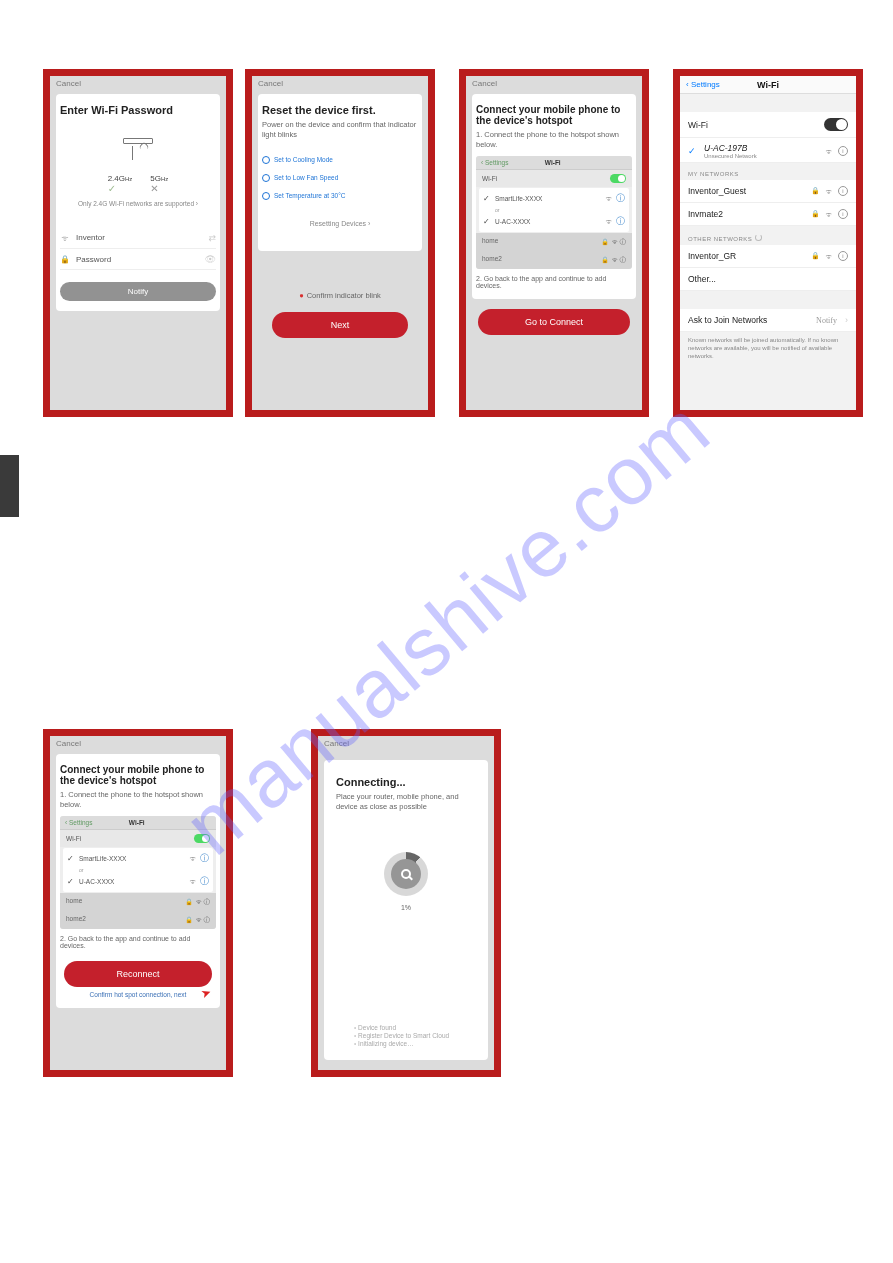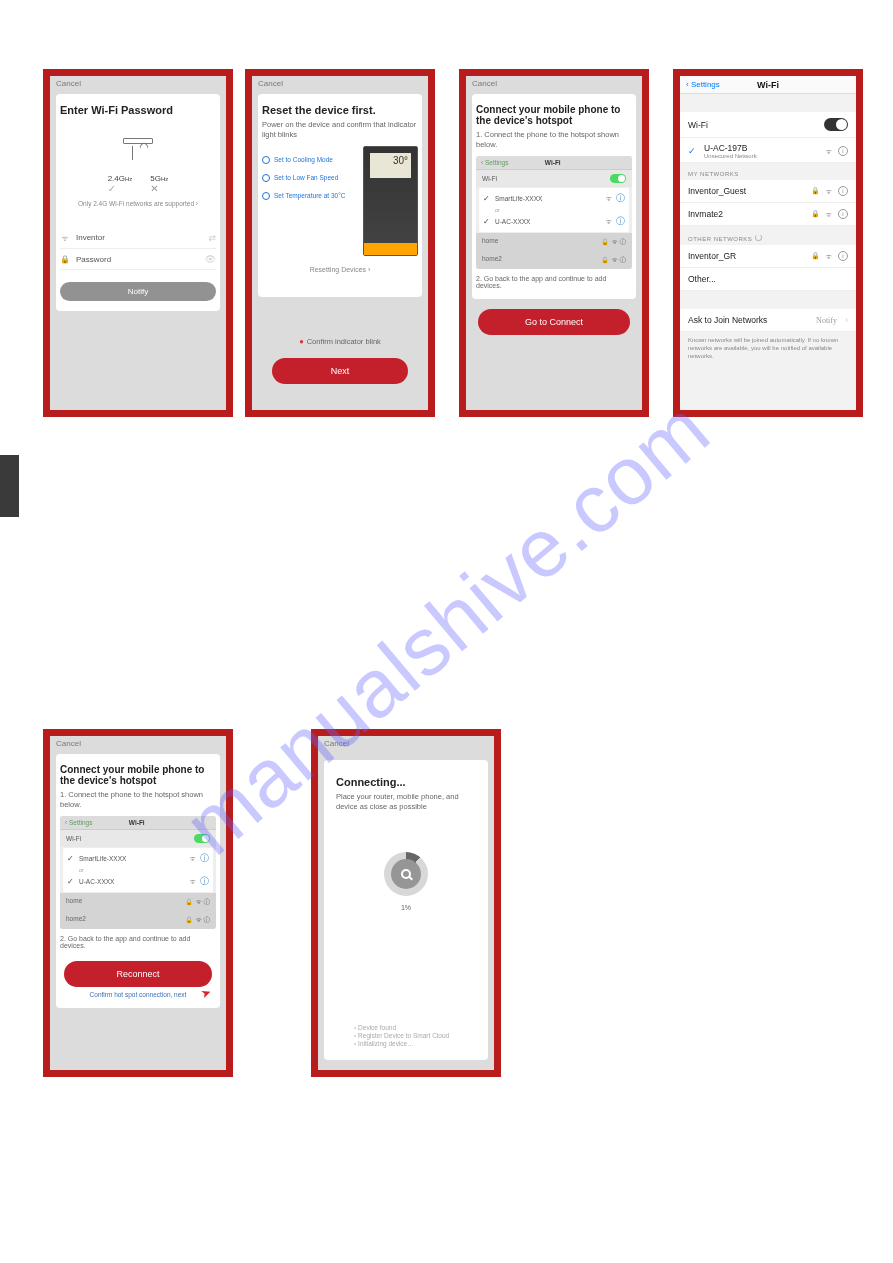--- a/index.html
+++ b/index.html
@@ -204,24 +204,20 @@
             </div>
           <div class="opt">
               <span class="circ"></span>
               <span>Set to Low Fan Speed</span>
             </div>
           <div class="opt">
               <span class="circ"></span>
               <span>Set Temperature at 30°C</span>
             </div>
         </div>
-        <div class="remote-img">
-          <div class="remote-screen"><span>30</span>°</div>
-          <div class="remote-bottom"></div>
-        </div>
       </div>
       <div class="reset-link">Resetting Devices ›</div>
     </div>
     <div class="confirm-blink"><span class="dot">●</span><span>Confirm indicator blink</span></div>
     <div class="red-btn">Next</div>
   </div>
 
   <div class="shot" style="margin-left:12px;">
     <div class="shot-header">Cancel</div>
     <div class="card">
@@ -272,21 +268,21 @@
       <span class="ios-title">Wi-Fi</span>
     </div>
     <div style="height:18px;"></div>
     <div class="ios-row">
       <span class="label">Wi-Fi</span>
       <span class="ios-toggle off"></span>
     </div>
     <div class="ios-row big" style="flex-direction:row;align-items:center;">
       <span class="chk-ios">✓</span>
       <div style="flex:1;">
-        <div style="font-size:8.5px;color:#222;">U-AC-197B</div>
+        <div style="font-size:8.5px;color:#222;font-style:italic;">U-AC-197B</div>
         <div class="sub net-sub">Unsecured Network</div>
       </div>
       <span class="ios-wifi">ᯤ</span>
       <span class="ios-info">i</span>
     </div>
     <div class="ios-cat">MY NETWORKS</div>
     <div class="ios-row">
         <span class="label">Inventor_Guest</span>
         <span class="ios-lock">🔒</span>
         <span class="ios-wifi">ᯤ</span>

